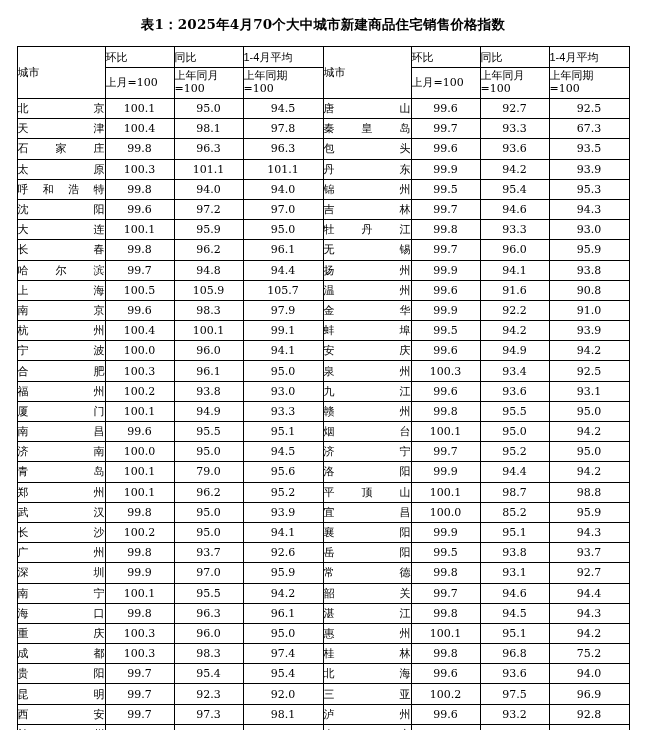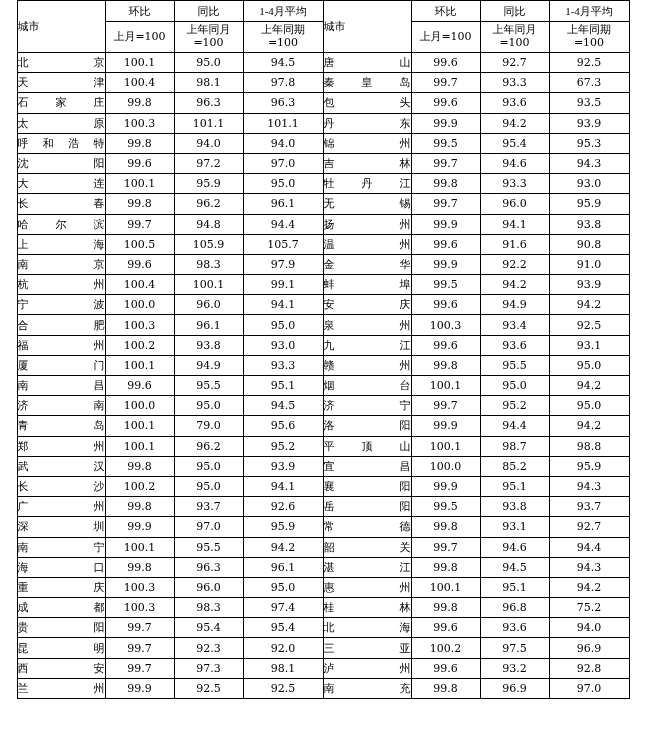--- a/index.html
+++ b/index.html
@@ -42,28 +42,26 @@
   }
   .hdr-city {
     width: 88px;
     text-align: left;
     vertical-align: middle;
     font-size: 12px;
     font-family: "DejaVu Serif", "Liberation Serif", serif;
     font-weight: bold;
   }
   .hdr-grp {
-    text-align: center;
     height: 20px;
     font-size: 11.5px;
-    font-family: Liberation Serif, serif;
+    font-family: Liberation Sans, sans-serif;
     font-weight: bold;
   }
   .hdr-sub {
-    text-align: center;
     height: 30px;
     font-size: 10.5px;
     line-height: 1.15;
     font-family: "DejaVu Serif", "Liberation Serif", serif;
     font-weight: bold;
   }
   .data-row td {
     height: 19.2px;
     font-size: 11.5px;
     font-family: "DejaVu Serif", "Liberation Serif", serif;
@@ -81,20 +79,21 @@
     font-family: "DejaVu Serif", "Liberation Serif", serif;
     font-size: 11.5px;
   }
   .sub2line { display: block; }
 </style>
 </head>
 <body>
 
 <div class="page">
 
+  <div class="title">表1：2025年4月70个大中城市新建商品住宅销售价格指数</div>
 
   <table class="main">
     <colgroup>
       <col style="width:88px">
       <col style="width:69px">
       <col style="width:69px">
       <col style="width:80px">
       <col style="width:88px">
       <col style="width:69px">
       <col style="width:69px">

